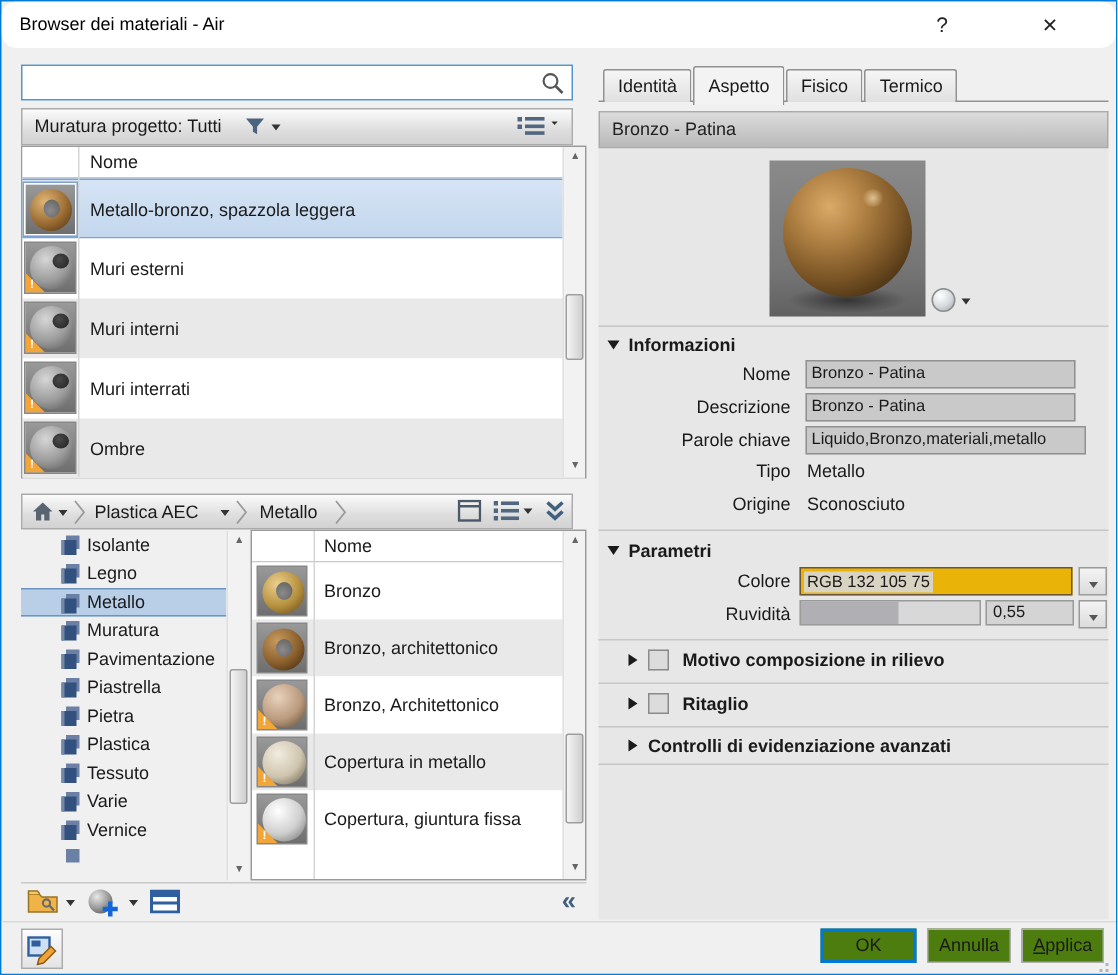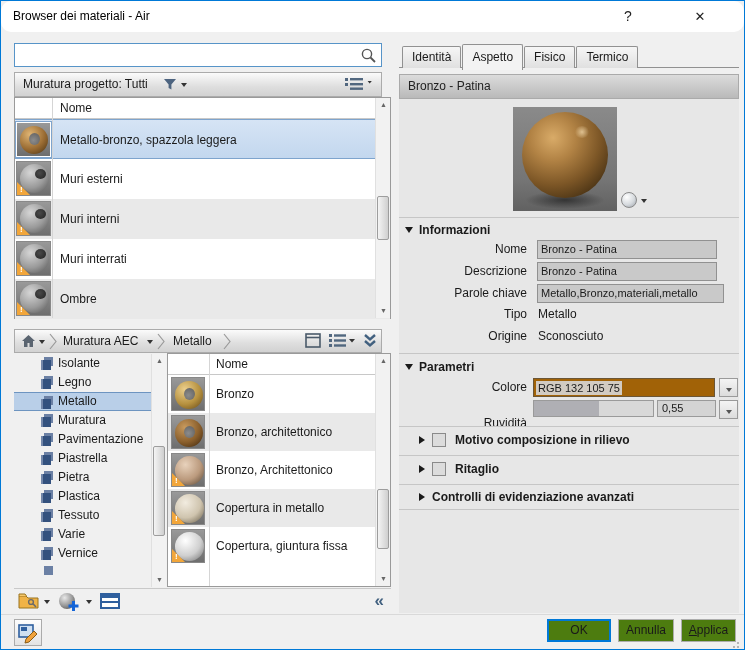--- a/index.html
+++ b/index.html
@@ -240,21 +240,21 @@
       <svg width="15" height="14" viewBox="0 0 15 14">
           <path d="M7.5 1 L14 7 h-2 v6 h-3.5 v-4 h-2 v4 H3 V7 H1 z" fill="#5a6470"></path>
         </svg>
     </span>
     <span class="dd dd-h"></span>
     <span class="chev" style="left:34px;">
       <svg width="8" height="17" viewBox="0 0 8 17">
           <polyline points="1,1 7,8.5 1,16" fill="none" stroke="#9a9a9a" stroke-width="1.2"></polyline>
         </svg>
     </span>
-    <span class="crumb-t1">Muratura AEC</span>
+    <span class="crumb-t1">Plastica AEC</span>
     <span class="dd dd-a"></span>
     <span class="chev" style="left:142px;">
       <svg width="8" height="17" viewBox="0 0 8 17">
           <polyline points="1,1 7,8.5 1,16" fill="none" stroke="#9a9a9a" stroke-width="1.2"></polyline>
         </svg>
     </span>
     <span class="crumb-t2">Metallo</span>
     <span class="chev" style="left:208px;">
       <svg width="8" height="17" viewBox="0 0 8 17">
           <polyline points="1,1 7,8.5 1,16" fill="none" stroke="#9a9a9a" stroke-width="1.2"></polyline>
@@ -473,36 +473,36 @@
     </span>
 
     <div class="divline" style="top:118px;"></div>
     <div class="sechead" style="top:124px;"><span class="tri-open"></span><b>Informazioni</b></div>
 
     <div class="flabel" style="top:143px;">Nome</div>
     <div class="fbox" style="top:141px;">Bronzo - Patina</div>
     <div class="flabel" style="top:165px;">Descrizione</div>
     <div class="fbox" style="top:163px;">Bronzo - Patina</div>
     <div class="flabel" style="top:187px;">Parole chiave</div>
-    <div class="fbox" style="top:185px; width:187px;">Metallo,Bronzo,materiali,metallo</div>
+    <div class="fbox" style="top:185px; width:187px;">Liquido,Bronzo,materiali,metallo</div>
     <div class="flabel" style="top:208px;">Tipo</div>
     <div class="fplain" style="top:208px;">Metallo</div>
     <div class="flabel" style="top:230px;">Origine</div>
     <div class="fplain" style="top:230px;">Sconosciuto</div>
 
     <div class="divline" style="top:254px;"></div>
     <div class="sechead" style="top:261px;"><span class="tri-open"></span><b>Parametri</b></div>
 
     <div class="flabel" style="top:281px;">Colore</div>
-    <div class="swatch" style="background: #a16207;">
+    <div class="swatch" style="background: #eab308;">
         <span>RGB 132 105 75</span>
       </div>
     <div class="ddbtn" style="left:320px; top:279px;"><span class="dd"></span></div>
 
-    <div class="flabel" style="top:317px;">Ruvidità</div>
+    <div class="flabel" style="top:303px;">Ruvidità</div>
     <div class="slider">
         <div class="sfill" style="width: 55%;"></div>
       </div>
     <div class="sval">0,55</div>
     <div class="ddbtn" style="left:320px; top:301px;"><span class="dd"></span></div>
 
     <div class="divline" style="top:327px;"></div>
     <div class="chkrow" style="top:334px;">
       <span class="tri-clsd"></span><span class="chk"></span><b>Motivo composizione in rilievo</b>
     </div>

